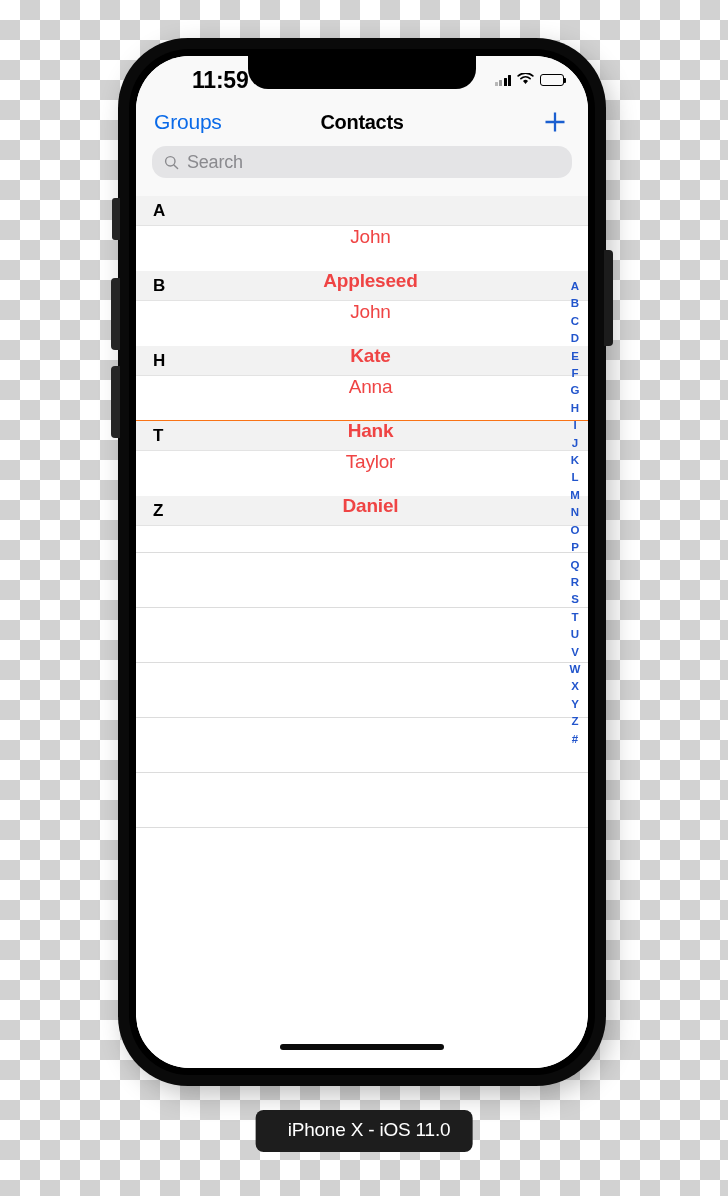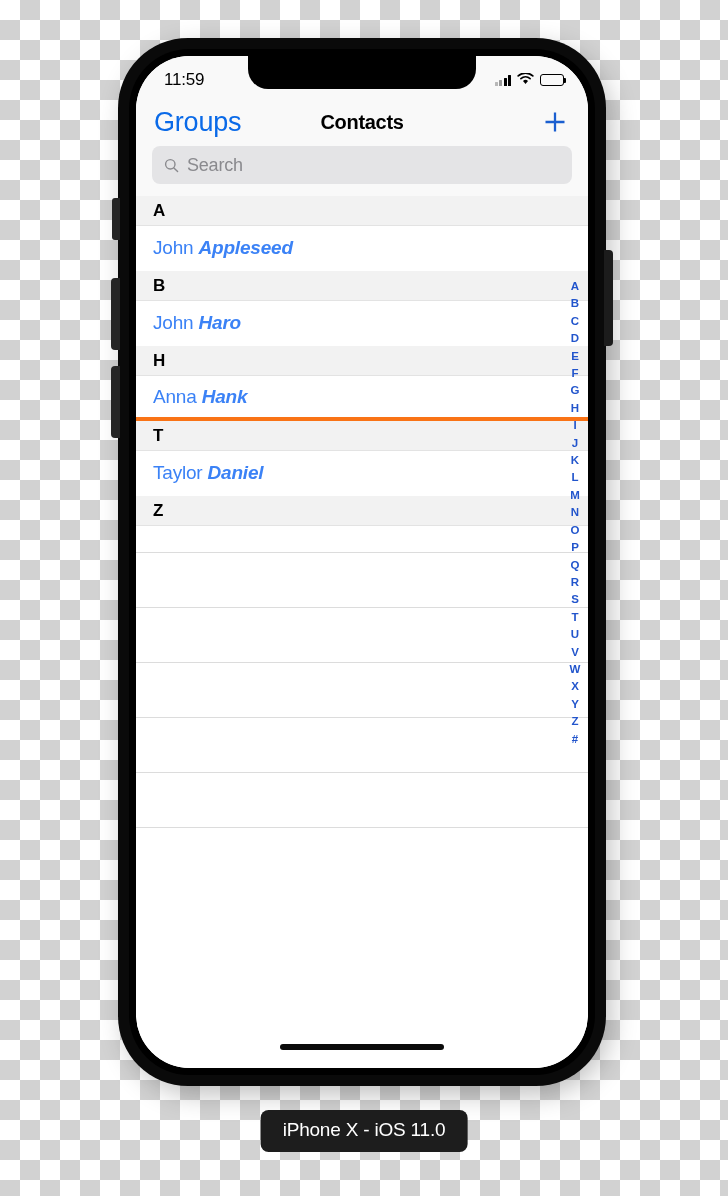--- a/index.html
+++ b/index.html
@@ -98,25 +98,26 @@
     height: 44px;
     background: #f9f9f9;
     display: flex;
     align-items: center;
     justify-content: space-between;
     padding: 0 24px 0 28px;
     box-sizing: border-box;
     z-index: 20;
   }
   #status-time {
-    font-size: 17px;
-    font-weight: normal;
+    font-size: 23px;
+    font-weight: bold;
     color: #000;
     letter-spacing: -0.2px;
     padding-top: 4px;
+    margin-left: 28px;
   }
   #status-icons {
     display: flex;
     align-items: center;
     gap: 6px;
     padding-top: 4px;
   }
   .bars { display: flex; align-items: flex-end; gap: 1.5px; height: 11px; }
   .bars i { width: 3px; background: #000; border-radius: 0.5px; display:block; }
   .bars i:nth-child(1) { height: 4px;  background:#b8b8b8; }
@@ -147,21 +148,21 @@
   }
   #nav-row {
     position: relative;
     height: 44px;
     display: flex;
     align-items: center;
     padding: 0 18px;
     box-sizing: border-box;
   }
   #nav-back {
-    font-size: 27px;
+    font-size: 21px;
     color: #0a6ae8;
     letter-spacing: -0.2px;
   }
   #nav-title {
     position: absolute;
     left: 0; right: 0;
     text-align: center;
     font-size: 20px;
     font-weight: bold;
     color: #000;
@@ -175,23 +176,23 @@
     width: 30px; height: 30px;
     display: flex; align-items: center; justify-content: center;
   }
   #nav-add svg { display: block; }
 
   
   #search-wrap {
     padding: 2px 16px 0 16px;
   }
   #search-field {
-    height: 38px;
+    height: 32px;
     background: #e4e4e6;
-    border-radius: 8px;
+    border-radius: 14px;
     display: flex;
     align-items: center;
     padding: 0 12px;
     box-sizing: border-box;
     gap: 8px;
   }
   #search-icon svg { display: block; }
   #search-placeholder {
     font-size: 18px;
     color: #8a8a8e;
@@ -218,27 +219,28 @@
     border-bottom: 1px solid #e3e3e3;
   }
   .contact-row {
     height: 45px;
     display: flex;
     align-items: center;
     padding-left: 17px;
     box-sizing: border-box;
     background: #fff;
     font-size: 19px;
-    color: #3b82f6;
+    color: #ef4444;
     letter-spacing: -0.2px;
     border-bottom: 1px solid transparent;
-  }
-  .contact-row.sep { border-bottom: 4px solid #f97316; }
+    flex-direction: column;
+  }
+  .contact-row.sep { border-bottom: 1px solid #f97316; }
   .contact-row .first { font-weight: normal; }
-  .contact-row .last  { font-weight: bold; font-style: italic; }
+  .contact-row .last  { font-weight: bold; }
   .contact-row .suffix { font-weight: normal; }
   .empty-row {
     height: 54px;
     border-bottom: 1px solid #dcdcdc;
     background: #fff;
   }
 
   
   #index-bar {
     position: absolute;
@@ -273,21 +275,21 @@
 
   
   #caption {
     position: absolute;
     left: 50%;
     transform: translateX(-50%);
     top: 1110px;
     background: #1d1d1d;
     color: #ffffff;
     font-size: 19px;
-    padding: 9px 22px 11px 22px;
+    padding: 9px 22px 11px 32px;
     border-radius: 8px;
     letter-spacing: -0.2px;
     white-space: nowrap;
   }
 </style>
 </head>
 <body>
 
 <div id="phone-shadow"></div>
 
@@ -349,21 +351,21 @@
           </span>
           <span id="search-placeholder">Search</span>
         </div>
       </div>
     </div>
 
     <div id="list-area">
         <div class="section-header">A</div>
         <div class="contact-row"><span class="first">John</span>&nbsp;<span class="last">Appleseed</span></div>
         <div class="section-header">B</div>
-        <div class="contact-row"><span class="first">John</span>&nbsp;<span class="last">Haro</span></div>
+        <div class="contact-row"><span class="first">John</span>&nbsp;<span class="last">Kate</span></div>
         <div class="section-header">H</div>
         <div class="contact-row sep"><span class="first">Anna</span>&nbsp;<span class="last">Hank</span></div>
         <div class="section-header">T</div>
         <div class="contact-row"><span class="first">Taylor</span>&nbsp;<span class="last">Daniel</span></div>
         <div class="section-header">Z</div>
         <div class="empty-row" style="height: 26px;"></div>
         <div class="empty-row"></div>
         <div class="empty-row"></div>
         <div class="empty-row"></div>
         <div class="empty-row"></div>

